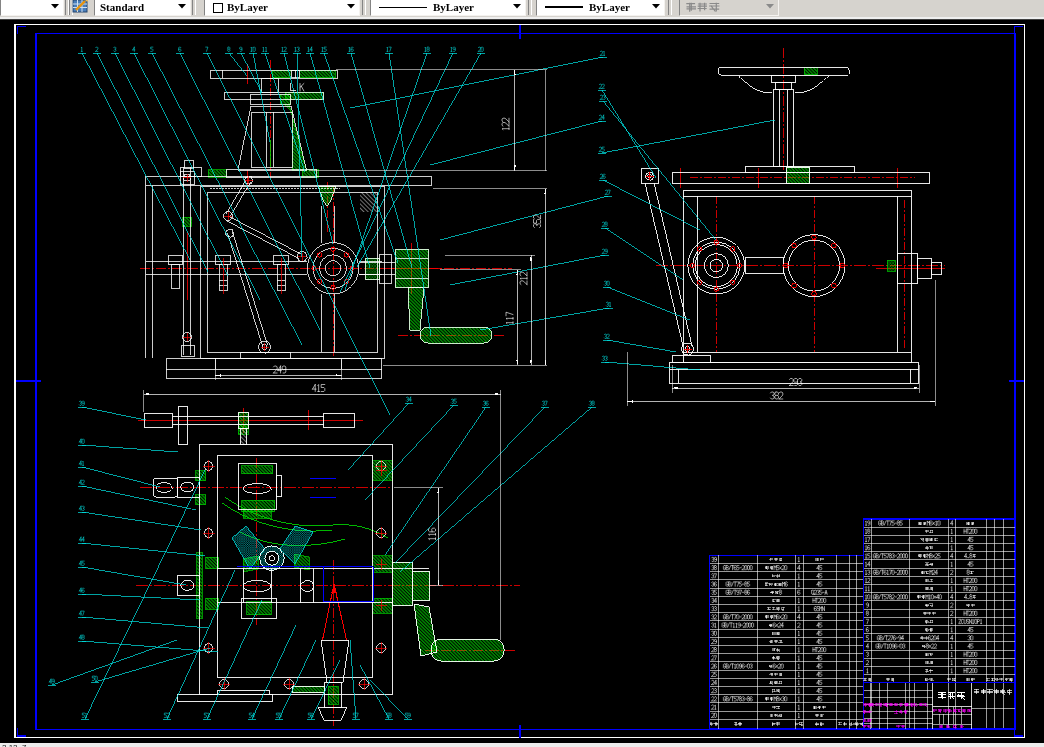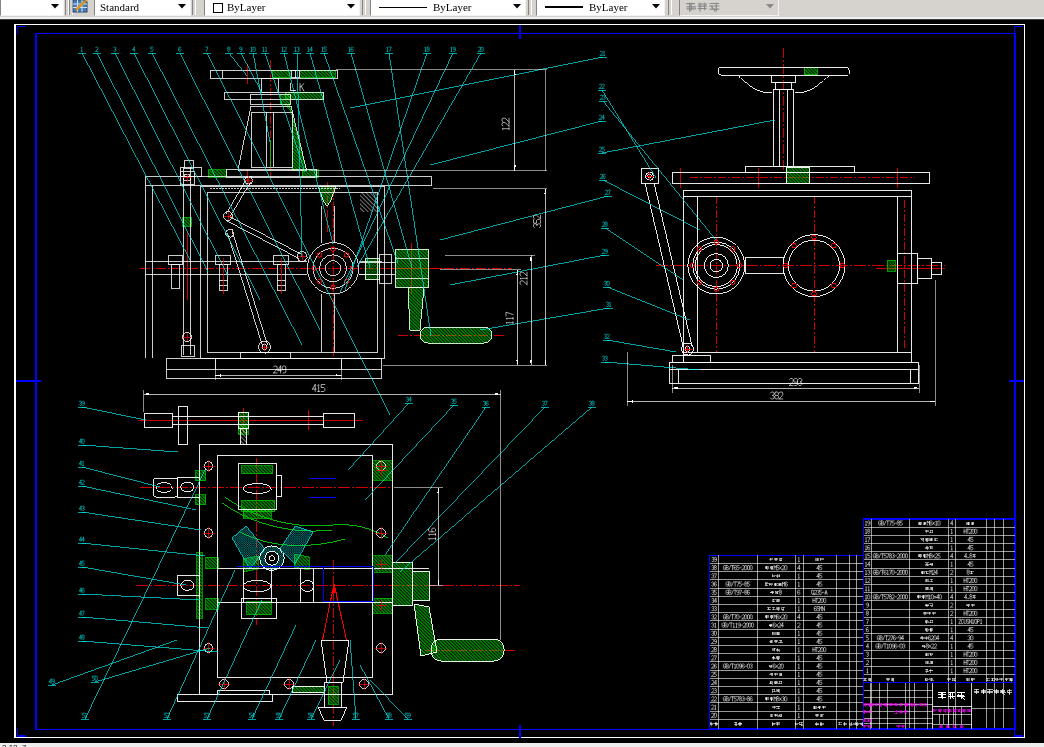--- a/index.html
+++ b/index.html
@@ -5,21 +5,21 @@
   html,body{margin:0;padding:0;background:#000;}
   #app{position:relative;width:1044px;height:747px;overflow:hidden;background:#000;
        font-family:"Liberation Serif",serif;}
   
   #toolbar{position:absolute;left:0;top:0;width:1044px;height:19px;transform:translateZ(0);background:#d6d3ce;
            border-bottom:1px solid #404040;box-shadow:inset 0 -2px 0 #efefef;}
   .tbfield{position:absolute;top:-4px;height:18px;background:#fff;
            border-top:1px solid #848484;border-left:1px solid #848484;
            border-bottom:1px solid #f4f2ef;border-right:1px solid #f4f2ef;
            font-size:11px;color:#000;}
-  .tbfield .txt{position:absolute;left:5px;top:4px;white-space:nowrap;}
+  .tbfield .txt{position:absolute;left:5px;top:4px;white-space:nowrap;font-weight:bold;}
   .arrowbtn{position:absolute;right:2px;top:5px;width:12px;height:9px;text-align:center;}
   .arrowbtn svg{display:block;margin:2px auto 0;}
   .tbsep{position:absolute;top:0px;width:2px;height:15px;border-left:1px solid #848484;border-right:1px solid #fff;}
   #style-icon-btn{position:absolute;left:72px;top:-2px;width:20px;height:17px;}
   .disabled-field{background:#d6d3ce;color:#848484;}
   
   #statusbar{transform:translateZ(0);position:absolute;left:0;top:743px;width:1044px;height:4px;background:#ededed;overflow:hidden;}
   #statusbar .coord{position:absolute;left:2px;top:0px;font-size:8px;color:#1a1a1a;
                     font-family:"Liberation Sans",sans-serif;letter-spacing:0px;}
   

